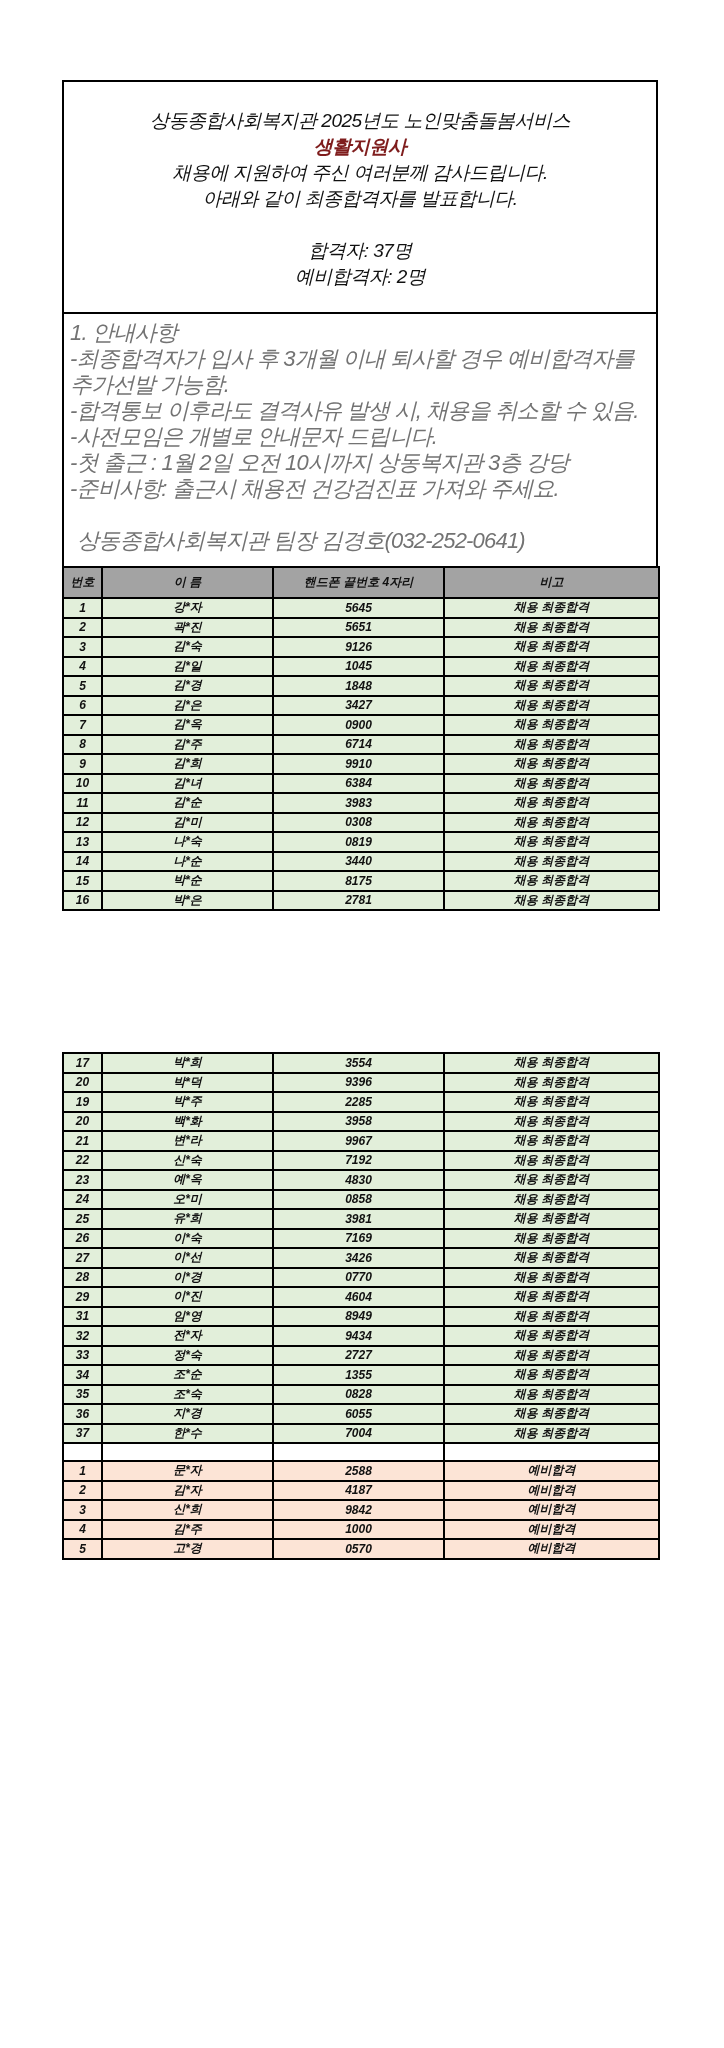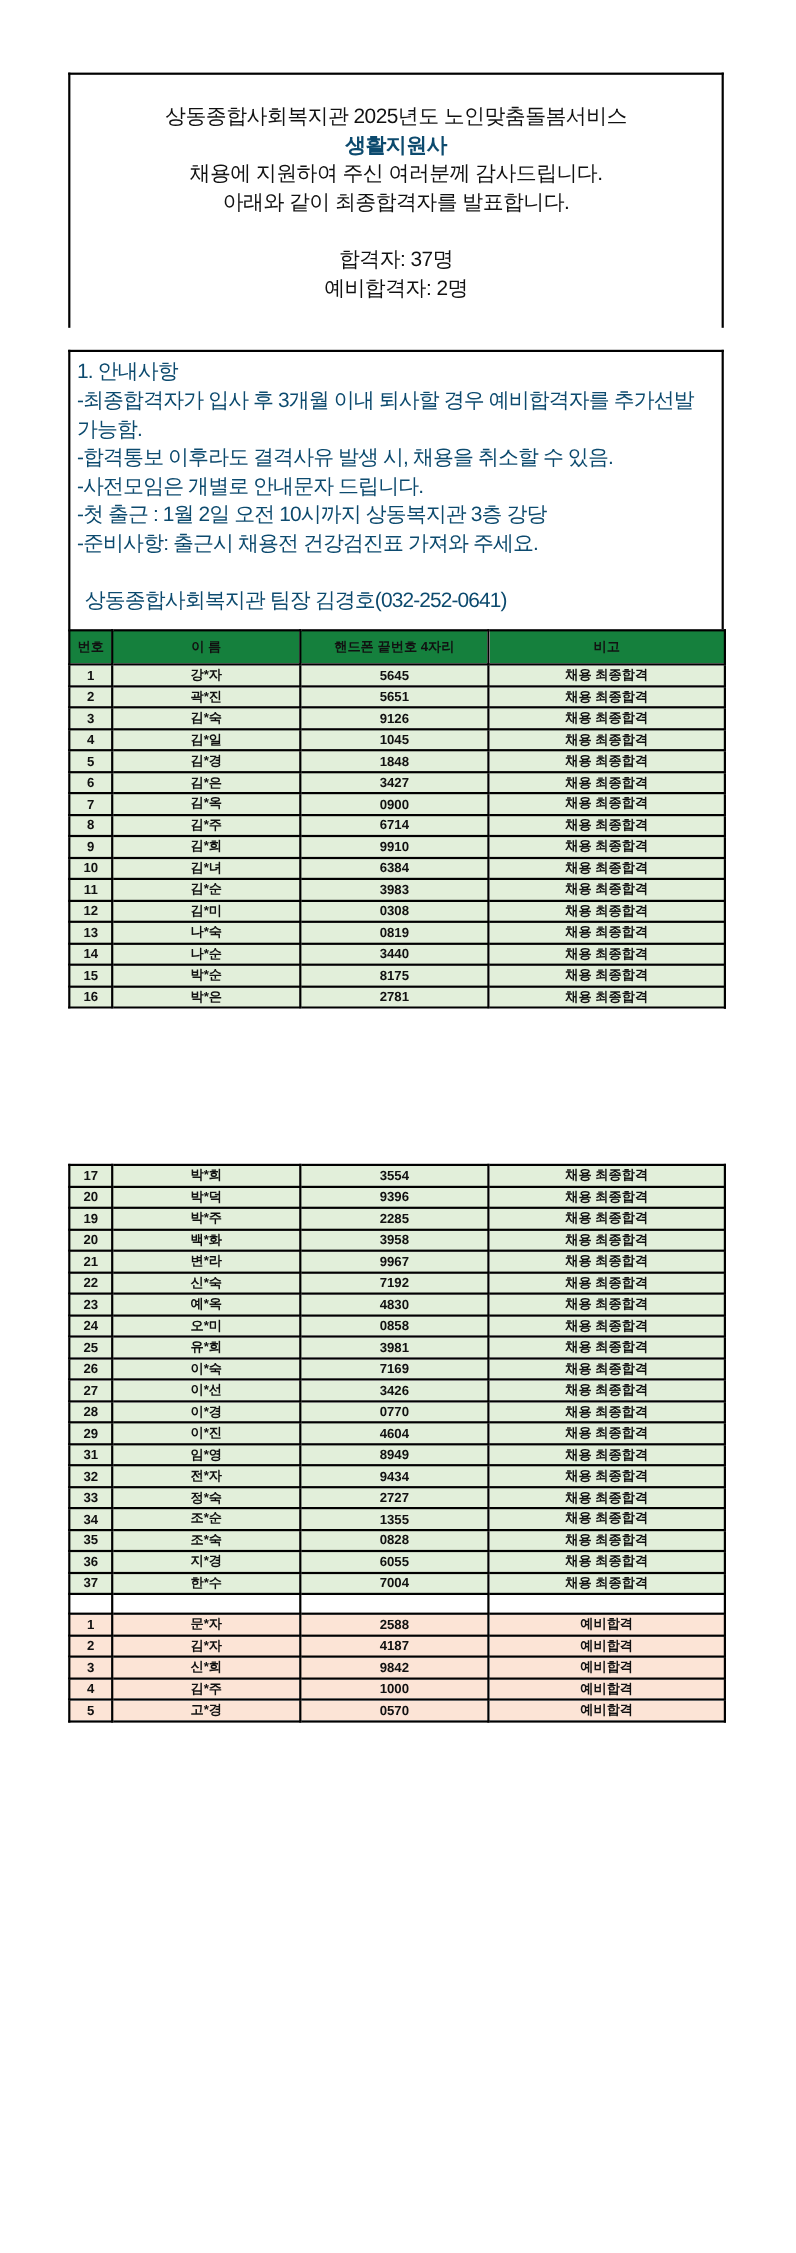--- a/index.html
+++ b/index.html
@@ -11,22 +11,23 @@
   .page {
     position: relative;
     width: 724px;
     height: 2048px;
     background: #ffffff;
     overflow: hidden;
   }
   .sheet {
     position: absolute;
     left: 62px;
-    top: 66px;
+    top: 80px;
     width: 596px;
+    font-style: italic;
   }
   
   .intro-box {
     border: 2px solid #000;
     border-bottom: none;
     text-align: center;
     padding: 26px 0 22px 0;
     font-size: 19px;
     font-weight: 500;
     color: #111;
@@ -34,28 +35,27 @@
     letter-spacing: -0.5px;
   }
   .intro-box .iline { height: 26px; }
   .intro-box .blank { height: 26px; }
   .highlight { font-weight: 600; }
   
   .notice-box {
     border: 2px solid #000;
     border-bottom: none;
     padding: 6px 6px 12px 6px;
-    font-size: 19px;
+    font-size: 22px;
     font-weight: 500;
-    color: #0c4a6e;
+    color: #737373;
     line-height: 26px;
     letter-spacing: -0.8px;
     min-height: 254px;
     box-sizing: border-box;
-    margin-top: 20px;
   }
   .notice-box .nline { min-height: 26px; }
   .notice-box .blank { height: 26px; }
   .contact-line { padding-left: 7px; }
   
   table.results {
     border-collapse: collapse;
     table-layout: fixed;
     width: 596px;
   }
@@ -68,39 +68,39 @@
     text-align: center;
     vertical-align: middle;
     font-size: 12px;
     font-weight: 700;
     color: #111;
     padding: 0;
     overflow: hidden;
     white-space: nowrap;
   }
   table.results th {
-    background: #15803d;
+    background: #a3a3a3;
     height: 29px;
     font-weight: 600;
   }
   table.results td { height: 17.5px; }
   tr.row-pass td { background: #e2efda; }
   tr.row-reserve td { background: #fce4d6; }
   tr.row-empty td { background: #ffffff; height: 16px; }
   .page-gap { height: 141px; background: #ffffff; }
 </style>
 </head>
 <body>
 
 <div class="page">
   <div class="sheet">
 
     <div class="intro-box">
       <div class="iline">상동종합사회복지관 2025년도 노인맞춤돌봄서비스</div>
-      <div class="iline highlight" style="color: #0c4a6e;">생활지원사</div>
+      <div class="iline highlight" style="color: #7f1d1d;">생활지원사</div>
       <div class="iline">채용에 지원하여 주신 여러분께 감사드립니다.</div>
       <div class="iline">아래와 같이 최종합격자를 발표합니다.</div>
       <div class="blank"></div>
       <div class="iline">합격자: 37명</div>
       <div class="iline">예비합격자: 2명</div>
     </div>
 
     <div class="notice-box">
       <div class="nline">1. 안내사항</div>
       <div>

